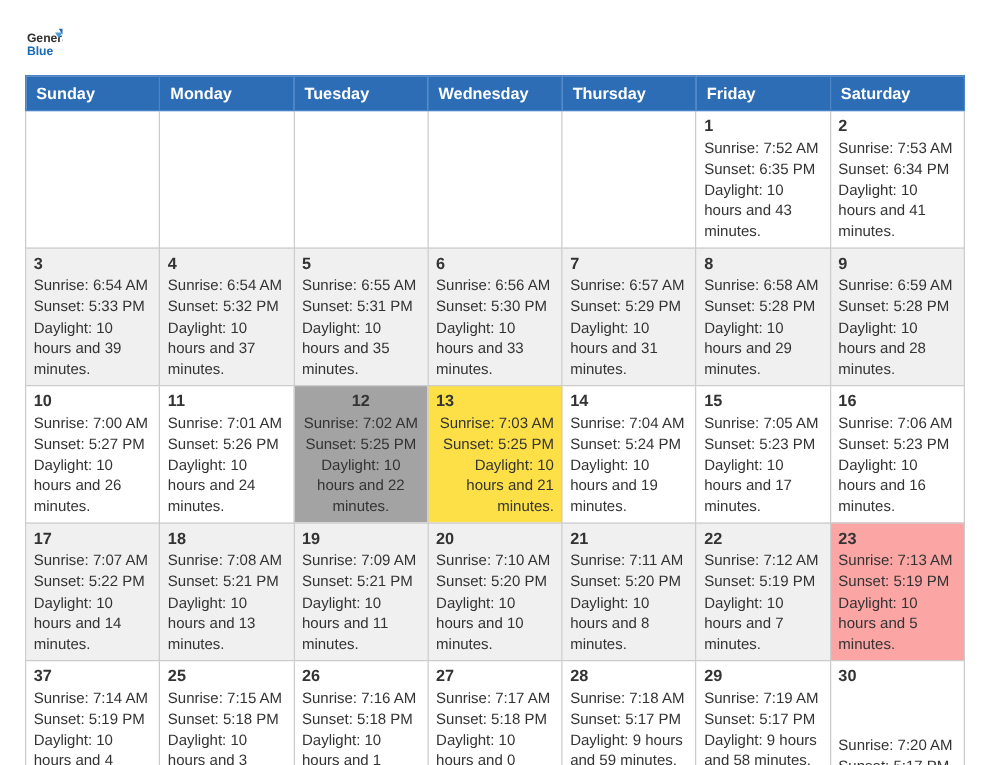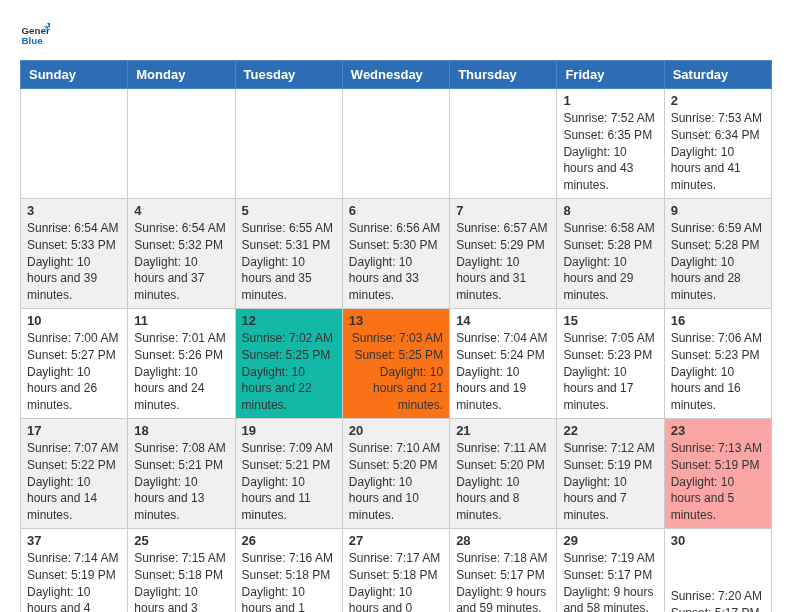--- a/index.html
+++ b/index.html
@@ -185,27 +185,27 @@
           <div class="day-info" style="white-space: pre-line;">Sunrise: 7:00 AM
 Sunset: 5:27 PM
 Daylight: 10 hours and 26 minutes.</div>
         </td>
         <td style="background: rgb(255, 255, 255);">
           <span class="day-number">11</span>
           <div class="day-info" style="white-space: pre-line;">Sunrise: 7:01 AM
 Sunset: 5:26 PM
 Daylight: 10 hours and 24 minutes.</div>
         </td>
-        <td style="background: #14b8a6;">
+        <td style="background: #a3a3a3; text-align: center;">
           <span class="day-number">12</span>
           <div class="day-info" style="white-space: pre-line;">Sunrise: 7:02 AM
 Sunset: 5:25 PM
 Daylight: 10 hours and 22 minutes.</div>
         </td>
-        <td style="background: #f97316;">
+        <td style="background: #fde047;">
           <span class="day-number">13</span>
           <div class="day-info" style="white-space: pre-line; text-align: right;">Sunrise: 7:03 AM
 Sunset: 5:25 PM
 Daylight: 10 hours and 21 minutes.</div>
         </td>
         <td style="background: rgb(255, 255, 255);">
           <span class="day-number">14</span>
           <div class="day-info" style="white-space: pre-line;">Sunrise: 7:04 AM
 Sunset: 5:24 PM
 Daylight: 10 hours and 19 minutes.</div>

